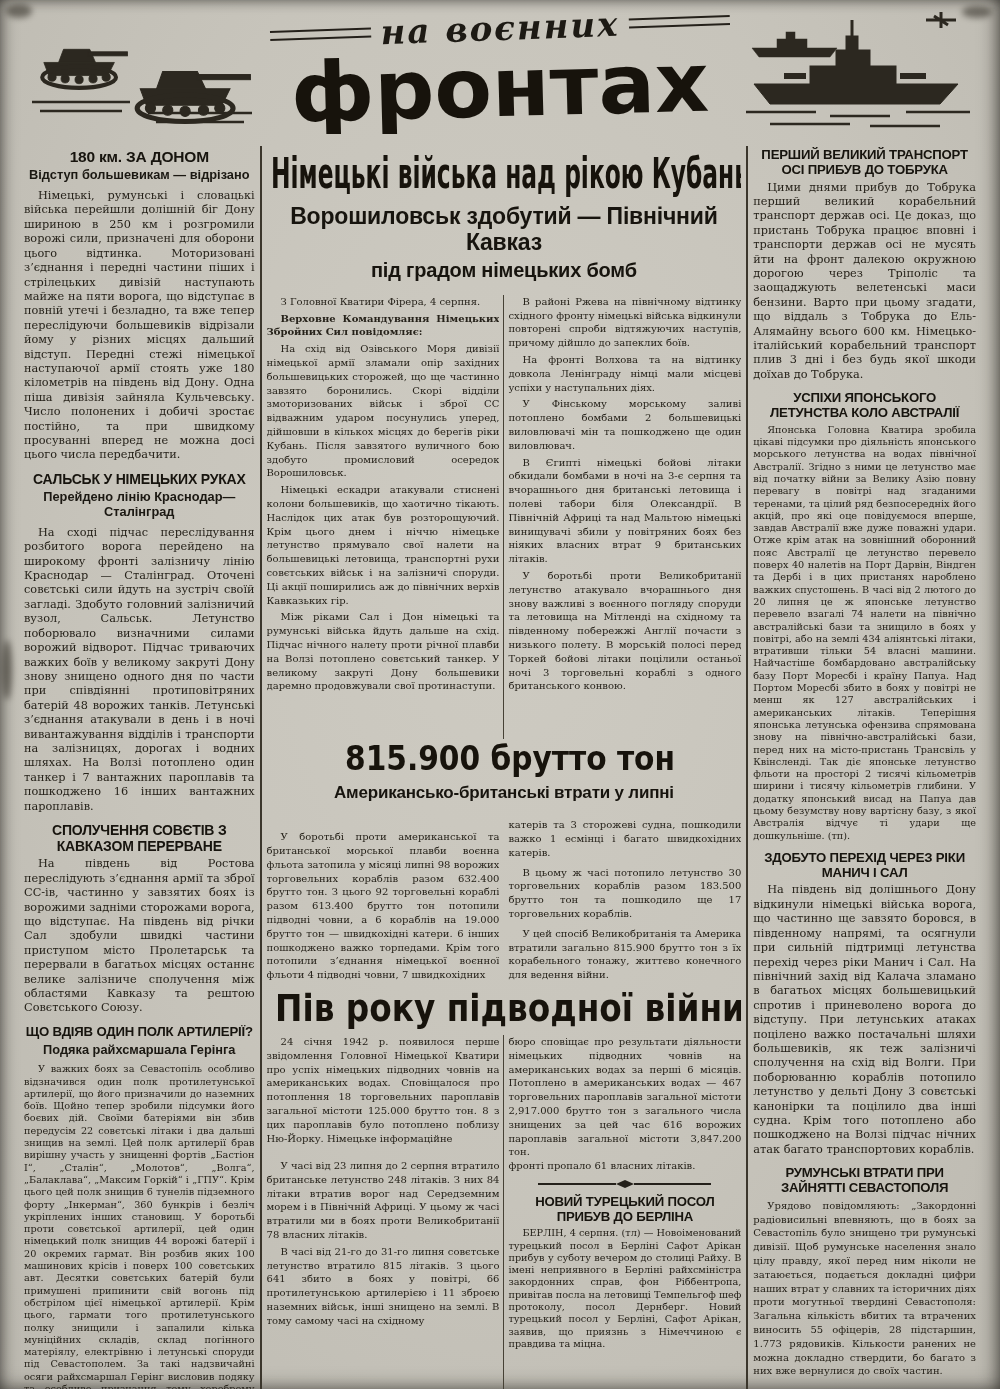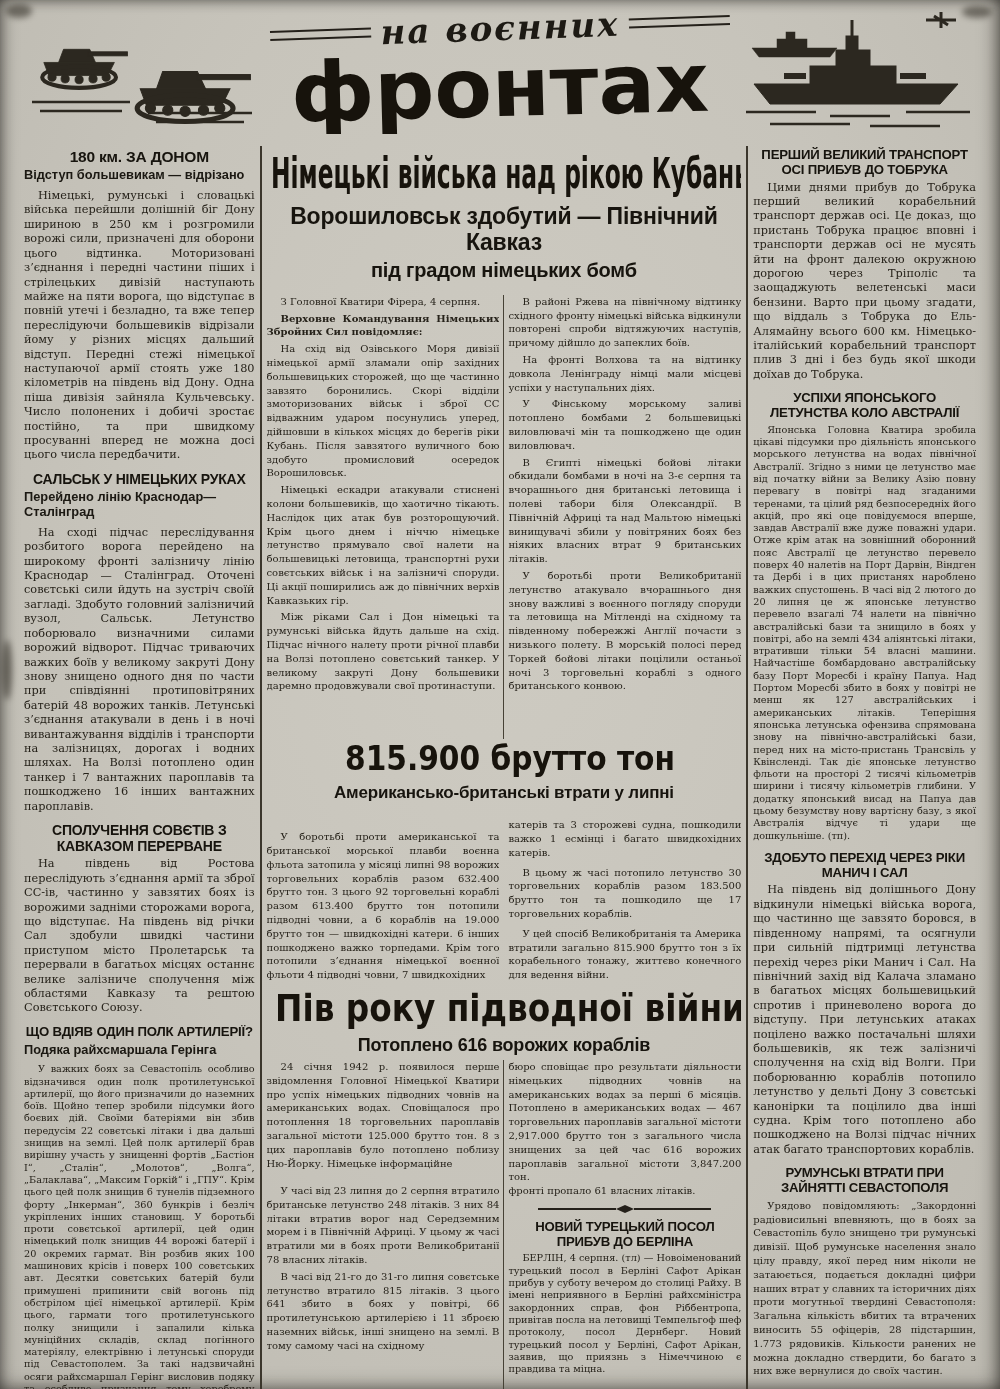--- a/index.html
+++ b/index.html
@@ -32,21 +32,21 @@
   p{margin:0 0 3px 0;text-align:justify;text-indent:14px;}
   .body-lg{font-size:11.3px;line-height:14.4px;}
   .body-md{font-size:10px;line-height:13.8px;}
   .body-sm{font-size:9.7px;line-height:12.3px;}
   .noindent{text-indent:0;}
   .bold{font-weight:bold;}
   .art{margin-bottom:9px;}
   .h-sans{font-family:"Liberation Sans", sans-serif;font-weight:bold;text-align:center;
     line-height:1.12;color:#17140e;margin:2px 0 3px 0;letter-spacing:-0.2px;}
   .h16{font-size:15.5px;} .h14{font-size:14px;} .h13{font-size:13.2px;}
-  .sub-sans{font-family:"Liberation Sans", sans-serif;font-weight:bold;
+  .sub-sans{font-family:"Liberation Sans", sans-serif;font-weight:bold;text-align:center;
     font-size:12.8px;line-height:1.15;color:#1b1812;margin:0 0 6px 0;}
   .display-wrap{text-align:right;margin:0 0 2px 0;}
   .twocol{display:flex;align-items:stretch;}
   .twocol .tc{flex:1;overflow:hidden;}
   .sect{overflow:hidden;}
   .lead-body{height:444px;}
   .tonnage-body{height:178px;align-items:flex-end;}
   .subwar-body{height:124px;}
   .air-body{height:256px;}
   .divider{display:flex;align-items:center;margin:7px 30px;}
@@ -201,21 +201,20 @@
           </div>
         </div>
       </div>
 
       <div class="sect">
         <div class="display-wrap">
           <svg width="486" height="44" viewBox="0 0 486 44">
             <text x="243" y="36" text-anchor="middle" font-size="38" textLength="470" lengthAdjust="spacingAndGlyphs">Пів року підводної війни</text>
           </svg>
         </div>
-        <div class="h-sans" style="font-size:18px;margin-bottom:5px;">Потоплено 616 ворожих кораблів</div>
         <div class="twocol subwar-body">
           <div class="tc">
             <p class="body-md">24 січня 1942 р. появилося перше звідомлення Головної Німецької Кватири про успіх німецьких підводних човнів на американських водах. Сповіщалося про потоплення 18 торговельних пароплавів загальної містоти 125.000 брутто тон. 8 з цих пароплавів було потоплено поблизу Ню-Йорку. Німецьке інформаційне</p>
           </div>
           <div class="vrule inner"></div>
           <div class="tc">
             <p class="body-md noindent">бюро сповіщає про результати діяльности німецьких підводних човнів на американських водах за перші 6 місяців. Потоплено в американських водах — 467 торговельних пароплавів загальної містоти 2,917.000 брутто тон з загального числа знищених за цей час 616 ворожих пароплавів загальної містоти 3,847.200 тон.</p>
           </div>
         </div>
       </div>

